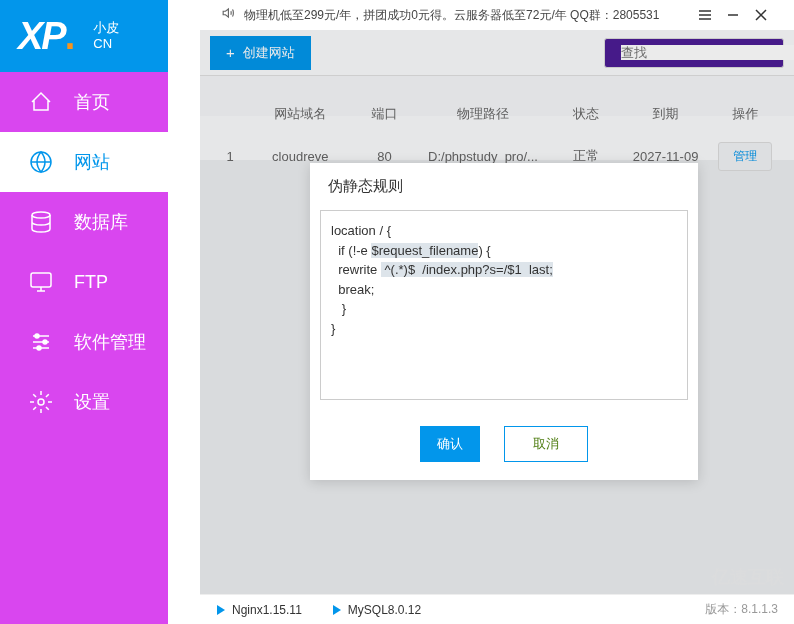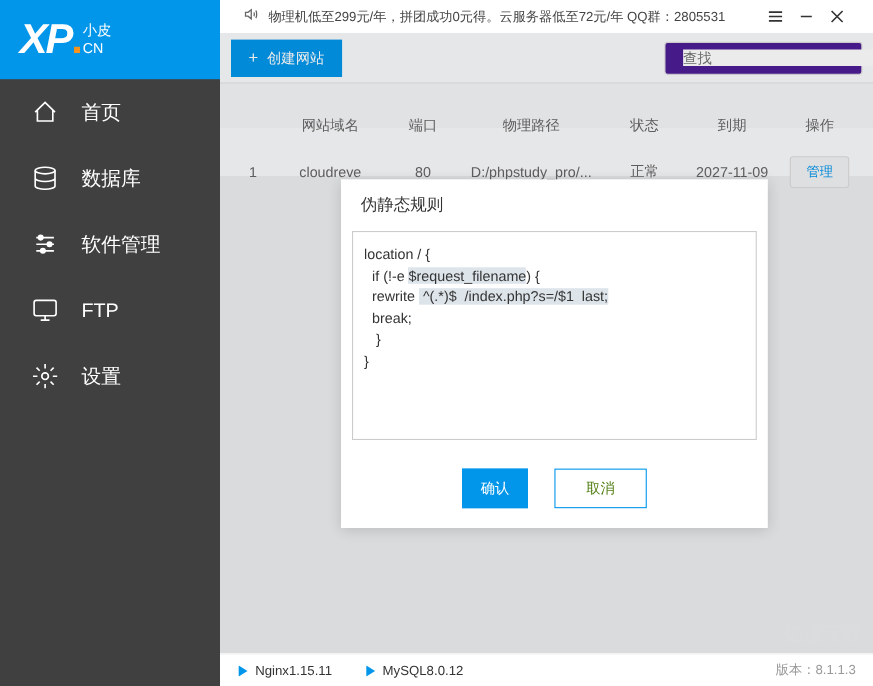--- a/index.html
+++ b/index.html
@@ -1,22 +1,22 @@
 <!DOCTYPE html>
 <html><head>
   <meta charset="utf-8">
   <style>
     * { margin: 0; padding: 0; box-sizing: border-box; font-family: "Microsoft YaHei", Arial, sans-serif; }
     body { width: 794px; height: 624px; overflow: hidden; background: #fff; position: relative; }
     
-    .sidebar { position: absolute; left: 0; top: 0; width: 200px; height: 624px; background: #404040; }
+    .sidebar { position: absolute; left: 0; top: 0; width: 168px; height: 624px; background: #d946ef; }
     .logo { height: 72px; display: flex; align-items: center; padding-left: 18px; background: #0296eb; }
     .logo-xp { color: #fff; font-size: 38px; font-weight: bold; font-style: italic; letter-spacing: -2px; }
     .logo-dot { color: #f7941d; font-size: 38px; font-weight: bold; }
-    .logo-sub { color: #fff; font-size: 13px; margin-left: 0; line-height: 1.2; }
+    .logo-sub { color: #fff; font-size: 13px; margin-left: 18px; line-height: 1.2; }
     
     .nav-item { height: 60px; display: flex; align-items: center; padding-left: 28px; color: #fff; font-size: 18px; cursor: pointer; }
     .nav-item.active { background: #fff; color: #0296eb; }
     .nav-icon { width: 26px; height: 26px; margin-right: 20px; display: flex; align-items: center; justify-content: center; }
     .nav-icon svg { stroke: currentColor; fill: none; stroke-width: 1.5; }
     
     .topbar { position: absolute; left: 200px; top: 0; right: 0; height: 30px; display: flex; align-items: center; padding: 0 22px; background: #fff; }
     .topbar-icon { margin-right: 8px; color: #666; }
     .topbar-text { font-size: 12px; color: #444; flex: 1; }
     .win-controls { display: flex; gap: 14px; padding-right: 4px; }
@@ -74,48 +74,57 @@
     </div>
   </div>
   <div class="nav-item">
     <span class="nav-icon">
         <svg width="24" height="24" viewBox="0 0 24 24">
           <path d="M3 12l9-9 9 9M5 10v10h14V10"></path>
         </svg>
       </span>
     <span>首页</span>
   </div>
+  <div class="nav-item active">
+    <span class="nav-icon">
+        <svg width="24" height="24" viewBox="0 0 24 24">
+          <circle cx="12" cy="12" r="10"></circle>
+          <path d="M2 12h20M12 2c2.5 3 4 7 4 10s-1.5 7-4 10c-2.5-3-4-7-4-10s1.5-7 4-10z"></path>
+        </svg>
+      </span>
+    <span>网站</span>
+  </div>
   <div class="nav-item">
     <span class="nav-icon">
         <svg width="24" height="24" viewBox="0 0 24 24">
           <ellipse cx="12" cy="5" rx="9" ry="3"></ellipse>
           <path d="M3 5v14c0 1.66 4 3 9 3s9-1.34 9-3V5M3 12c0 1.66 4 3 9 3s9-1.34 9-3"></path>
         </svg>
       </span>
     <span>数据库</span>
+  </div>
+  <div class="nav-item">
+    <span class="nav-icon">
+        <svg width="24" height="24" viewBox="0 0 24 24">
+          <rect x="2" y="3" width="20" height="14" rx="2"></rect>
+          <path d="M8 21h8M12 17v4"></path>
+        </svg>
+      </span>
+    <span>FTP</span>
   </div>
   <div class="nav-item">
     <span class="nav-icon">
         <svg width="24" height="24" viewBox="0 0 24 24">
           <path d="M4 6h16M4 12h16M4 18h16"></path>
           <circle cx="8" cy="6" r="2" fill="currentColor"></circle>
           <circle cx="16" cy="12" r="2" fill="currentColor"></circle>
           <circle cx="10" cy="18" r="2" fill="currentColor"></circle>
         </svg>
       </span>
     <span>软件管理</span>
-  </div>
-  <div class="nav-item">
-    <span class="nav-icon">
-        <svg width="24" height="24" viewBox="0 0 24 24">
-          <rect x="2" y="3" width="20" height="14" rx="2"></rect>
-          <path d="M8 21h8M12 17v4"></path>
-        </svg>
-      </span>
-    <span>FTP</span>
   </div>
   <div class="nav-item">
     <span class="nav-icon">
         <svg width="24" height="24" viewBox="0 0 24 24">
           <circle cx="12" cy="12" r="3"></circle>
           <path d="M12 1v4M12 19v4M4.22 4.22l2.83 2.83M16.95 16.95l2.83 2.83M1 12h4M19 12h4M4.22 19.78l2.83-2.83M16.95 7.05l2.83-2.83"></path>
         </svg>
       </span>
     <span>设置</span>
   </div>

